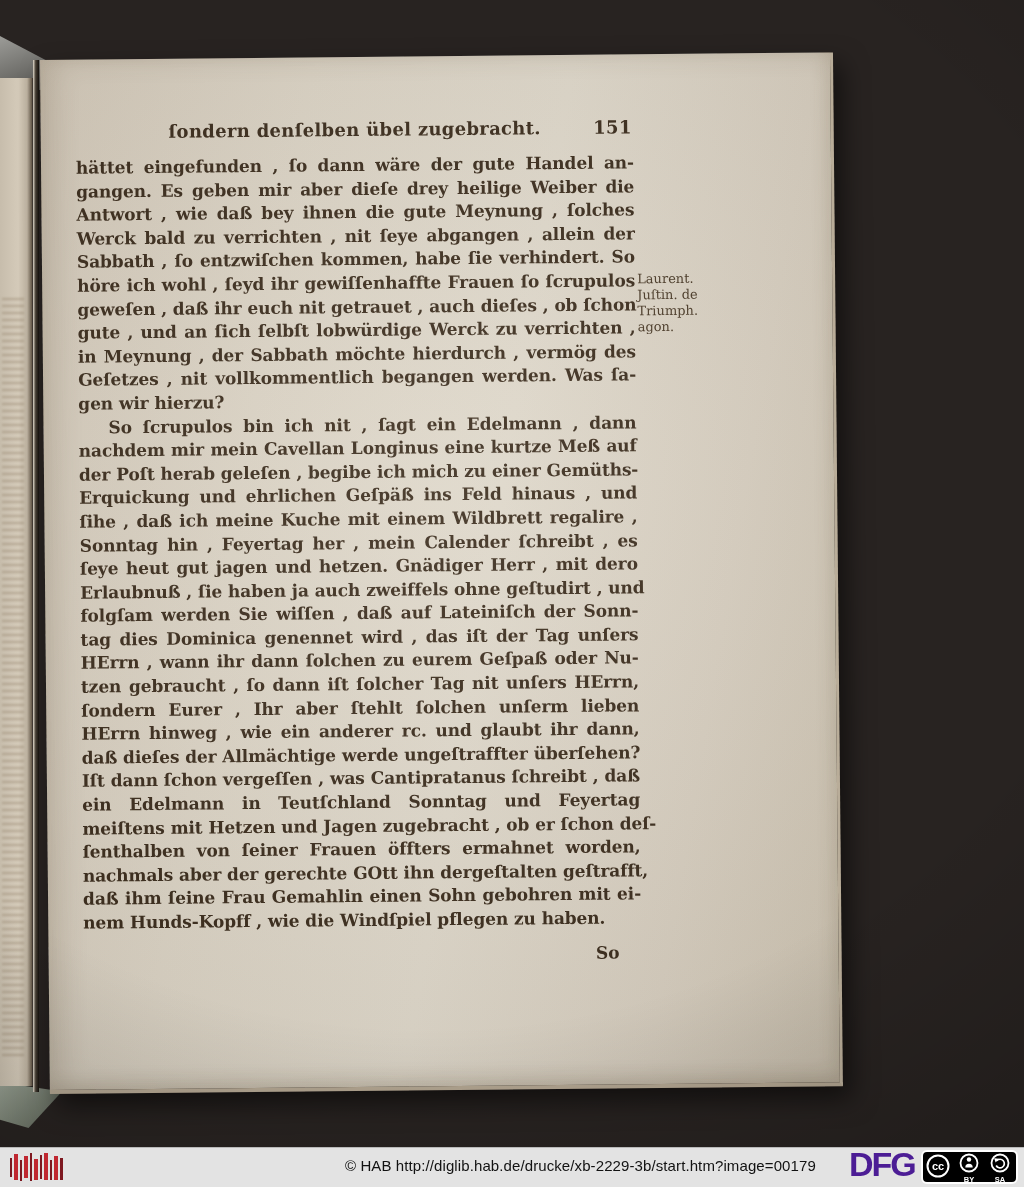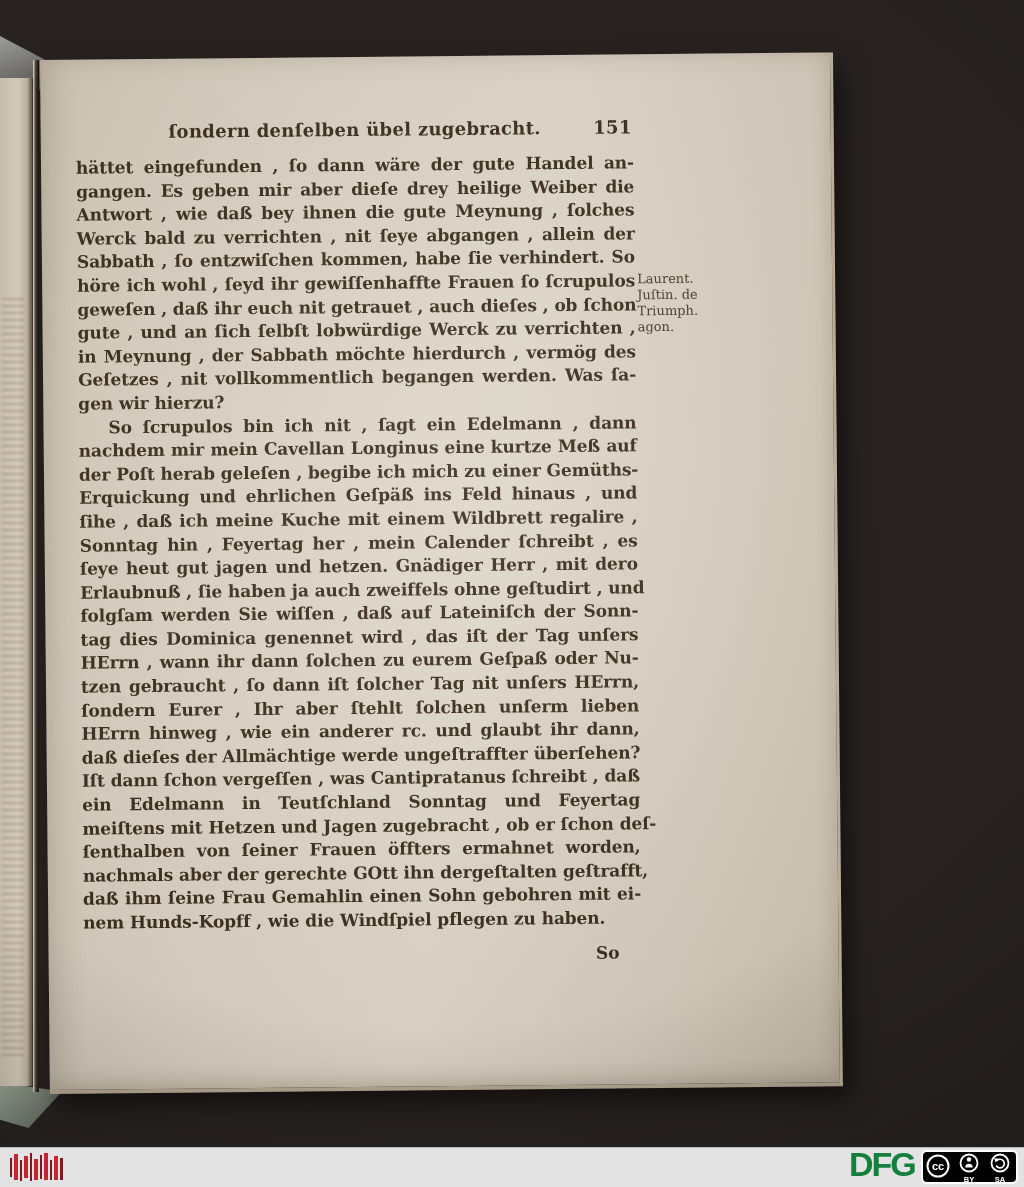--- a/index.html
+++ b/index.html
@@ -47,21 +47,21 @@
   .tline.ind{text-indent:30px;}
   .catchword{margin-top:12px;font-size:17px;font-weight:bold;text-align:right;padding-right:22px;}
   .mnote{position:absolute;left:595px;top:217px;width:90px;color:#473724;}
   .mnote .tline{font-size:13px;font-weight:normal;line-height:16px;height:16px;
     text-align:left;text-align-last:left;white-space:nowrap;letter-spacing:0;}
   
   .footer{position:absolute;left:0;bottom:0;width:1024px;height:39px;background:#e3e3e3;z-index:10;
     border-top:1px solid #b9b9b9;font-family:"Liberation Sans", sans-serif;}
   .hab-logo{position:absolute;left:8px;top:3px;}
   .copyright{position:absolute;left:345px;top:9px;font-size:15px;color:#121212;letter-spacing:0.1px;}
-  .dfg{position:absolute;left:849px;top:-3px;font-size:34px;font-weight:900;color:#15803d;letter-spacing:-2px;}
+  .dfg{position:absolute;left:849px;top:-3px;font-size:34px;font-weight:900;color:#4c1d95;letter-spacing:-2px;}
   .cc-badge{position:absolute;left:921px;top:2px;}
 </style>
 </head>
 <body>
 
 <div class="cover-top"></div>
 <div class="cover-bottom"></div>
 <div class="prev-edge"></div>
 <div class="gap-seam"></div>
 
@@ -125,20 +125,21 @@
     <rect x="12" y="9" width="2" height="21" fill="#7d1820"></rect>
     <rect x="16" y="5" width="4" height="22" fill="#c02730"></rect>
     <rect x="22" y="2" width="2" height="28" fill="#7d1820"></rect>
     <rect x="26" y="8" width="4" height="21" fill="#c02730"></rect>
     <rect x="32" y="4" width="2" height="24" fill="#7d1820"></rect>
     <rect x="36" y="2" width="4" height="27" fill="#c02730"></rect>
     <rect x="42" y="9" width="2" height="20" fill="#7d1820"></rect>
     <rect x="46" y="5" width="4" height="24" fill="#c02730"></rect>
     <rect x="52" y="7" width="3" height="22" fill="#7d1820"></rect>
   </svg>
+  <div class="copyright">© HAB http://diglib.hab.de/drucke/xb-2229-3b/start.htm?image=00179</div>
   <div class="dfg">DFG</div>
   <svg class="cc-badge" width="97" height="34" viewBox="0 0 97 34">
     <rect x="1" y="1" width="95" height="32" rx="5" fill="#000" stroke="#fff" stroke-width="2"></rect>
     <g>
       <circle cx="17" cy="16" r="10.5" fill="none" stroke="#fff" stroke-width="2"></circle>
       <text x="17" y="20" text-anchor="middle" font-family="Liberation Sans, sans-serif" font-size="11" font-weight="bold" fill="#fff">cc</text>
     </g>
     <g>
       <circle cx="48" cy="13" r="8.5" fill="none" stroke="#fff" stroke-width="1.8"></circle>
       <circle cx="48" cy="9.5" r="2.2" fill="#fff"></circle>

